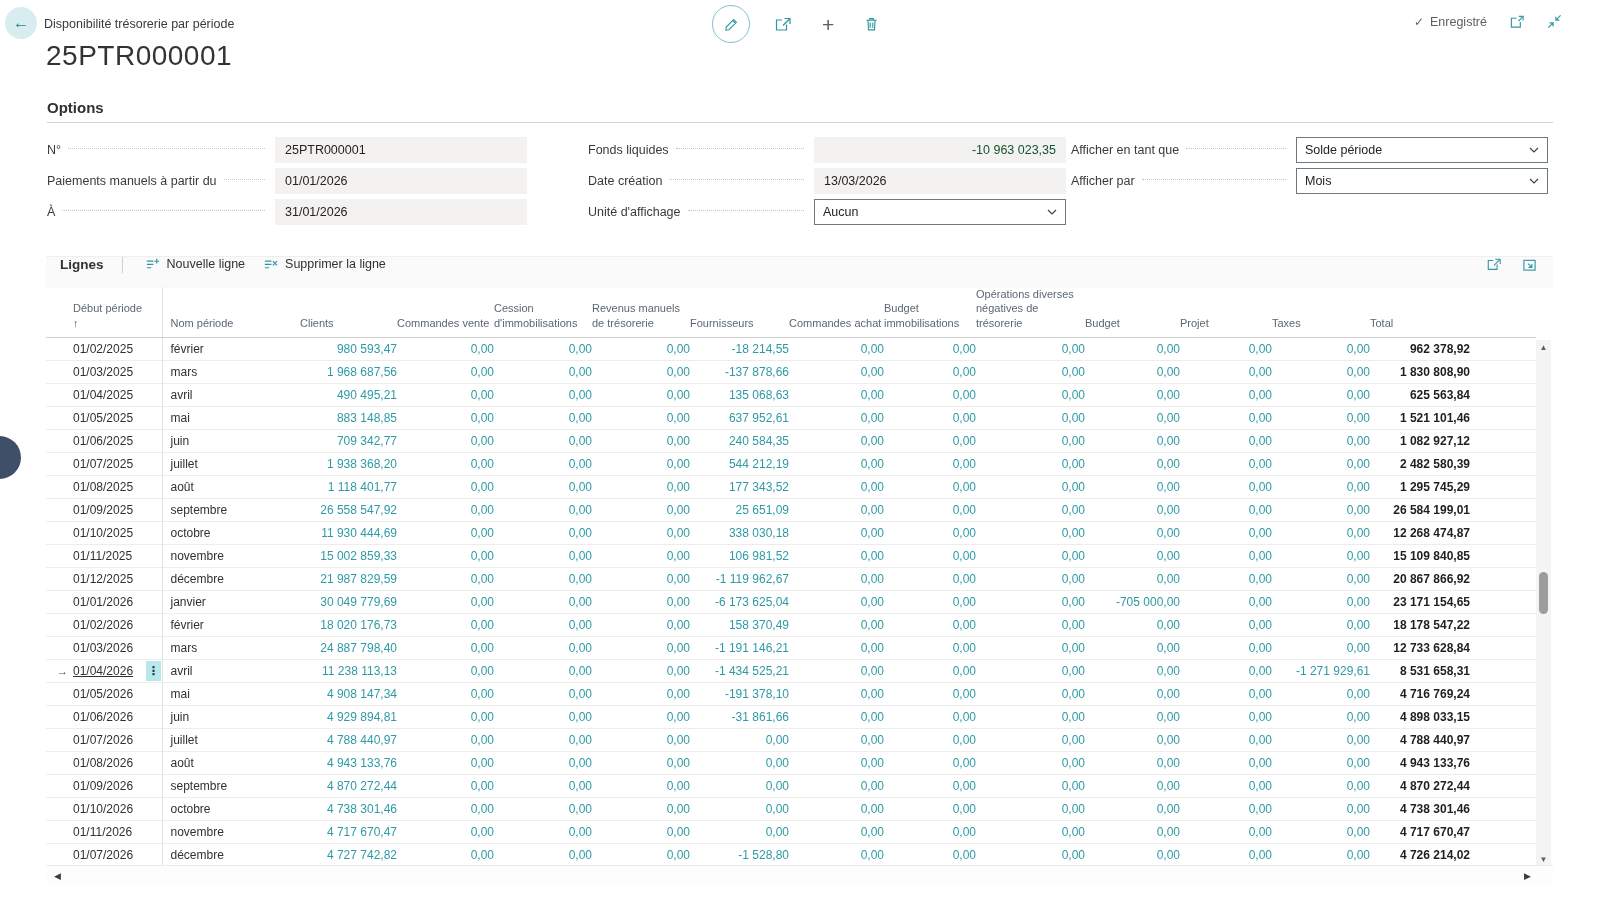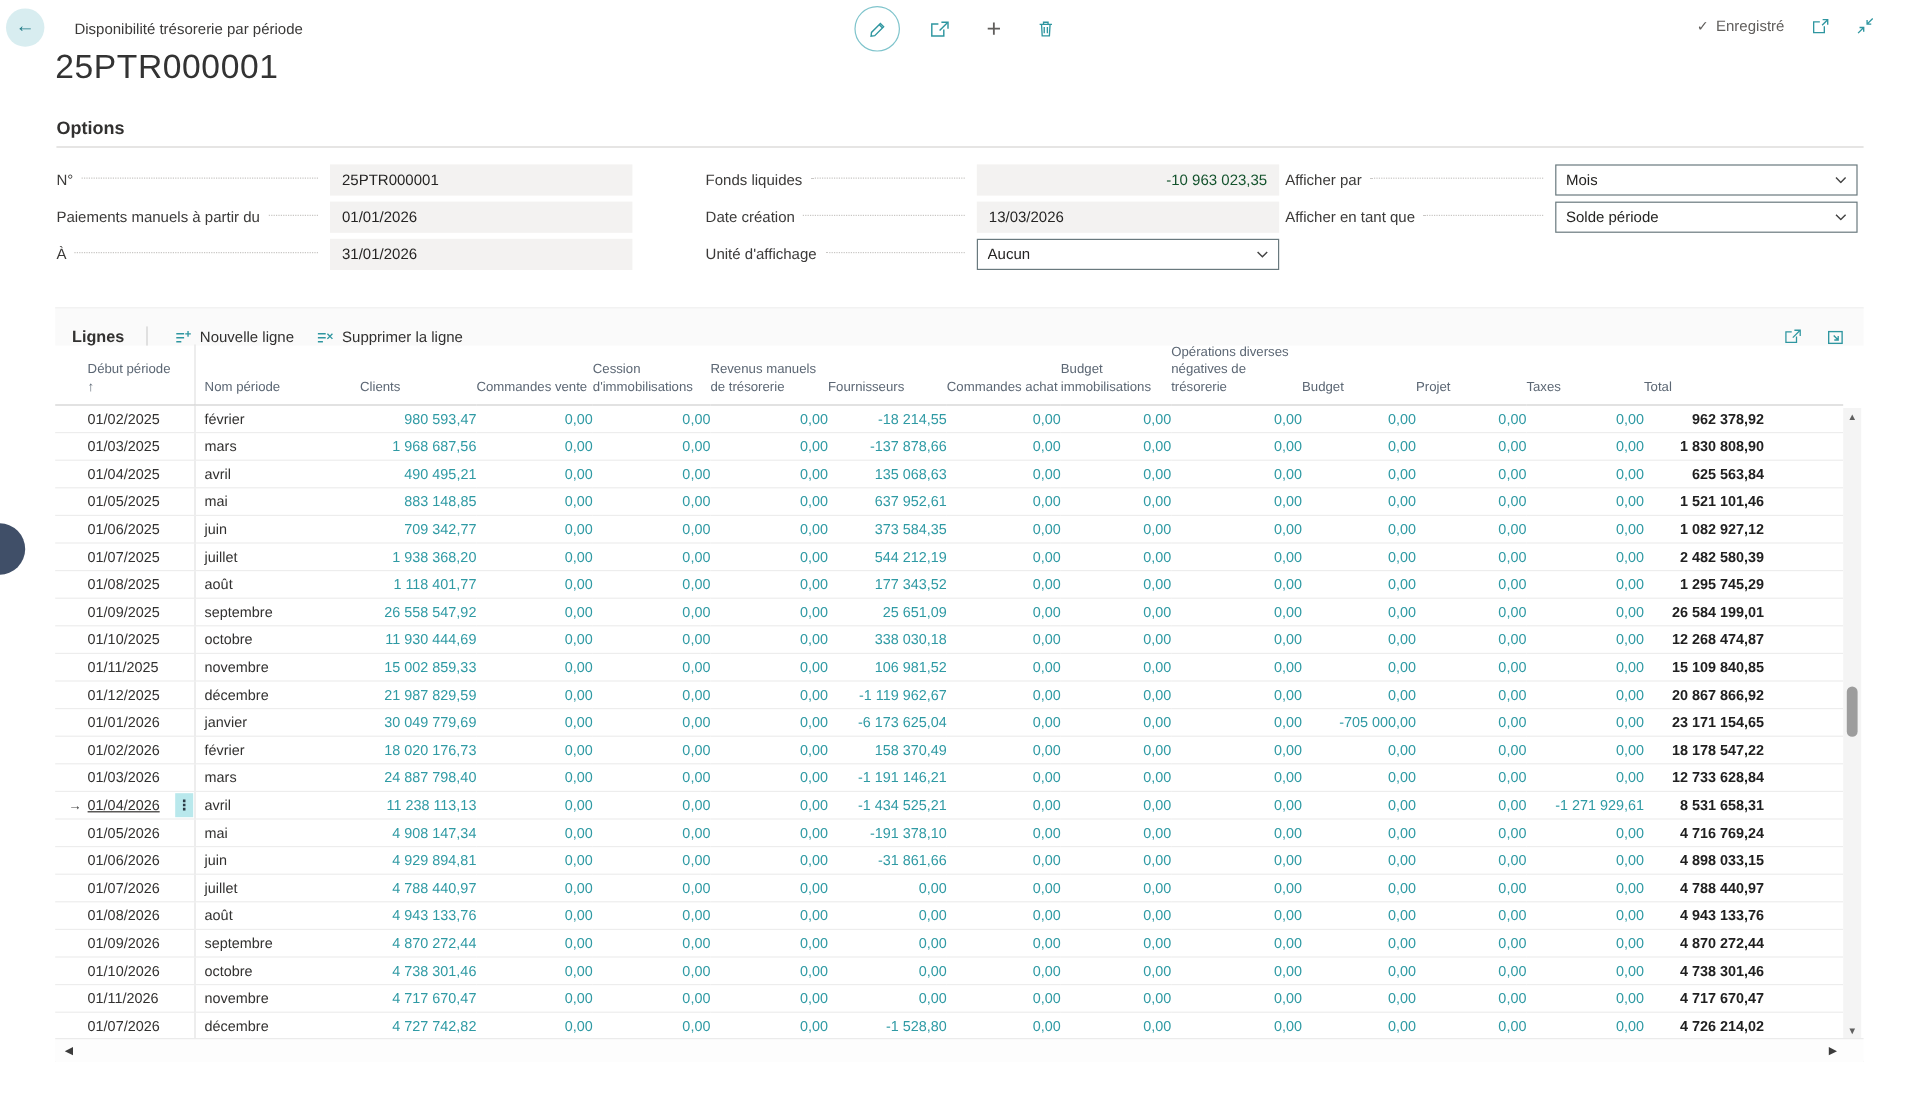--- a/index.html
+++ b/index.html
@@ -6,21 +6,21 @@
   body{
     width:1600px;height:916px;position:relative;overflow:hidden;background:#fff;
     font-family:"Liberation Sans","DejaVu Sans",sans-serif;color:#323130;
     -webkit-font-smoothing:antialiased;
   }
   
   .topbar{position:absolute;left:0;top:0;width:100%;height:48px;background:#fff}
   .back-btn{position:absolute;left:5px;top:7px;width:32px;height:32px;border-radius:50%;
     background:#d8edf0;color:#1f7a85;display:flex;align-items:center;justify-content:center;
     font-size:16px;cursor:pointer}
-  .page-caption{position:absolute;left:62px;top:17px;font-size:12.5px;color:#3b3a39}
+  .page-caption{position:absolute;left:44px;top:17px;font-size:12.5px;color:#3b3a39}
   .center-actions{position:absolute;left:712px;top:6px;height:36px;display:flex;align-items:center}
   .icon-btn{display:flex;align-items:center;justify-content:center;color:#2e96a0;cursor:pointer}
   .pencil-circle{width:36px;height:36px;border:1px solid #7fc4cc;border-radius:50%}
   .ca-share{margin-left:24px}
   .ca-plus{margin-left:30px;color:#605e5c;font-size:21px;font-weight:300;line-height:1}
   .ca-trash{margin-left:30px}
   .right-actions{position:absolute;right:38px;top:14px;display:flex;align-items:center;gap:22px}
   .saved{display:flex;align-items:center;gap:6px;color:#605e5c;font-size:12.5px}
   .saved .chk{font-size:12px;color:#605e5c}
   
@@ -39,21 +39,21 @@
     font-size:12.5px;color:#252423;padding:0 10px;flex:none}
   .opt-field.readonly{background:#f3f2f1}
   .opt-field.select{background:#fff;border:1px solid #69797e;padding:0 8px;justify-content:space-between;cursor:pointer}
   .opt-field .val{white-space:nowrap;overflow:hidden}
   .opt-field.align-right .val{width:100%;text-align:right}
   .opt-field .val.link{color:#14532d}
   .chev{color:#444;flex:none;margin-left:8px;display:flex}
   
   .lines-panel{position:absolute;left:46px;top:256px;width:1507px;height:628px;border-bottom:1px solid #e4e4e4}
   .lines-toolbar{position:absolute;left:0;top:0;width:100%;height:31px;background:#fafafa;
-    border-top:1px solid #efefef;display:flex;align-items:flex-end}
+    border-top:1px solid #efefef;display:flex;align-items:flex-start}
   .lines-title{font-size:13.5px;font-weight:700;color:#323130;padding:0 14px}
   .tb-divider{width:1px;height:16px;background:#d0d0d0;margin:0 4px}
   .tb-btn{display:flex;align-items:center;gap:7px;margin-left:18px;font-size:12.5px;color:#323130;cursor:pointer}
   .tb-btn svg{color:#2e96a0}
   .tb-right{margin-left:auto;display:flex;align-items:center;gap:20px;padding-right:16px}
   
   .grid-wrap{position:absolute;left:0;top:31px;width:1490px}
   table.grid{border-collapse:collapse;table-layout:fixed;width:1490px}
   .grid th{font-size:11px;font-weight:400;color:#5c6774;vertical-align:bottom;
     padding:0 0 7px 0;line-height:1.3;border-bottom:1px solid #cfcfcf;height:49px;box-sizing:border-box}
@@ -201,36 +201,36 @@
         <span class="chev">
           <svg width="10" height="6" viewBox="0 0 10 6" fill="none" stroke="currentColor" stroke-width="1.2">
             <path d="M1 1l4 4 4-4"></path>
           </svg>
         </span>
       </div>
     </div>
   </div>
 <div class="opt-col opt-col-2">
     <div class="opt-row">
-      <span class="opt-label">Afficher par</span>
+      <span class="opt-label">Afficher en tant que</span>
       <span class="opt-dots"></span>
       <div class="opt-field select">
-        <span class="val">Mois</span>
+        <span class="val">Solde période</span>
         <span class="chev">
           <svg width="10" height="6" viewBox="0 0 10 6" fill="none" stroke="currentColor" stroke-width="1.2">
             <path d="M1 1l4 4 4-4"></path>
           </svg>
         </span>
       </div>
     </div>
     <div class="opt-row">
-      <span class="opt-label">Afficher en tant que</span>
+      <span class="opt-label">Afficher par</span>
       <span class="opt-dots"></span>
       <div class="opt-field select">
-        <span class="val">Solde période</span>
+        <span class="val">Mois</span>
         <span class="chev">
           <svg width="10" height="6" viewBox="0 0 10 6" fill="none" stroke="currentColor" stroke-width="1.2">
             <path d="M1 1l4 4 4-4"></path>
           </svg>
         </span>
       </div>
     </div>
   </div>
 
 <div class="lines-panel">
@@ -390,21 +390,21 @@
             <td></td>
           </tr>
           <tr>
             <td class="c-date"><span class="date">01/06/2025</span></td>
             <td class="c-menu"></td>
             <td class="c-name">juin</td>
             <td class="num">709 342,77</td>
             <td class="num">0,00</td>
             <td class="num">0,00</td>
             <td class="num">0,00</td>
-            <td class="num">373 584,35</td>
+            <td class="num">240 584,35</td>
             <td class="num">0,00</td>
             <td class="num">0,00</td>
             <td class="num">0,00</td>
             <td class="num">0,00</td>
             <td class="num">0,00</td>
             <td class="num">0,00</td>
             <td class="num total">1 082 927,12</td>
             <td></td>
           </tr>
           <tr>

